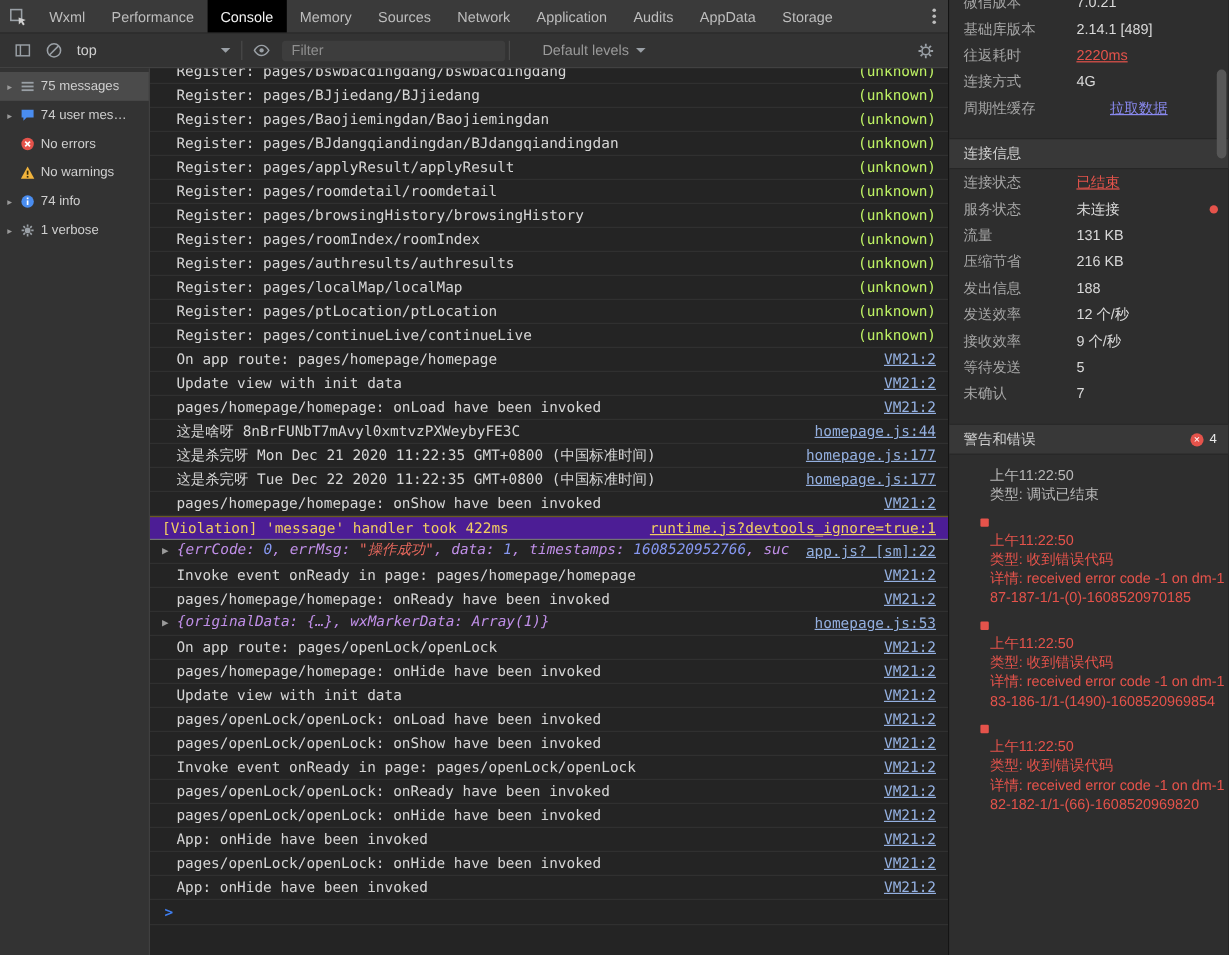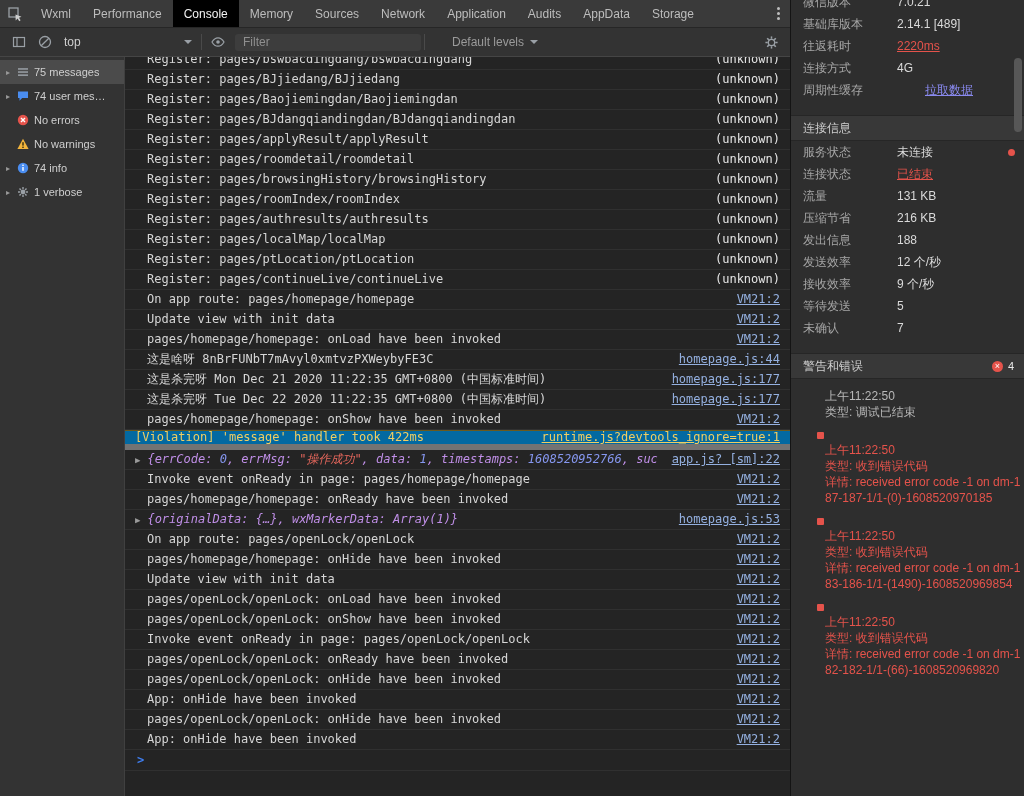--- a/index.html
+++ b/index.html
@@ -33,22 +33,22 @@
   .side-item.selected{background:#4b4b4b;}
   .side-arrow{width:8px;flex:none;color:#9a9a9a;font-size:8px;text-align:center;}
   .side-icon{width:12px;height:12px;flex:none;display:flex;}
   .side-label{white-space:nowrap;overflow:hidden;}
 
   .console{flex:1;background:#242424;position:relative;overflow:hidden;font-family:"DejaVu Sans Mono","Liberation Mono",monospace;font-size:12px;color:#d6d6d6;}
   #crows{margin-top:-7px;}
   .crow{height:20px;line-height:19px;box-sizing:border-box;border-bottom:1px solid rgba(255,255,255,.06);display:flex;align-items:center;padding:0 10px 0 22px;}
   .ctext{flex:1;white-space:nowrap;overflow:hidden;min-width:0;}
   .csrc{margin-left:14px;flex:none;color:#94b0e0;text-decoration:underline;}
-  .csrc.plain{color:#e5e5e5;text-decoration:none;}
-  .crow.violation{background:#0369a1;border-top:1px solid #6a5a1e;border-bottom:6px solid #737373;color:#f1ce62;padding-left:10px;}
+  .csrc.plain{color:#bef264;text-decoration:none;}
+  .crow.violation{background:#4c1d95;border-top:1px solid #6a5a1e;border-bottom:1px solid #737373;color:#f1ce62;padding-left:10px;}
   .crow.violation .csrc{color:#f1ce62;}
   .crow.objectrow{padding-left:10px;}
   .crow.objectrow .ctext{font-style:italic;}
   .expander{font-style:normal;color:#9a9a9a;font-size:9px;margin-right:7px;display:inline-block;}
   .tn-key{color:#c08fe8;}
   .tn-num{color:#8697f0;}
   .tn-str{color:#e5675c;}
   .prompt-row{height:20px;border-bottom:1px solid rgba(255,255,255,.06);display:flex;align-items:center;padding-left:12px;}
   .prompt-chevron{color:#3f7ef0;font-weight:bold;}
 
@@ -399,27 +399,27 @@
         <div class="rp-row">
           <span class="rp-label">周期性缓存</span>
           <span class="rp-value link">拉取数据</span>
         </div>
       </div>
     <div class="rp-section-title">
       <span>连接信息</span>
     </div>
     <div id="rp-conn">
         <div class="rp-row">
+          <span class="rp-label">连接状态</span>
+          <span class="rp-value alert">已结束</span>
+        </div>
+        <div class="rp-row">
           <span class="rp-label">服务状态</span>
           <span class="rp-value">未连接</span>
           <span class="rp-dot"></span>
-        </div>
-        <div class="rp-row">
-          <span class="rp-label">连接状态</span>
-          <span class="rp-value alert">已结束</span>
         </div>
         <div class="rp-row">
           <span class="rp-label">流量</span>
           <span class="rp-value">131 KB</span>
         </div>
         <div class="rp-row">
           <span class="rp-label">压缩节省</span>
           <span class="rp-value">216 KB</span>
         </div>
         <div class="rp-row">

